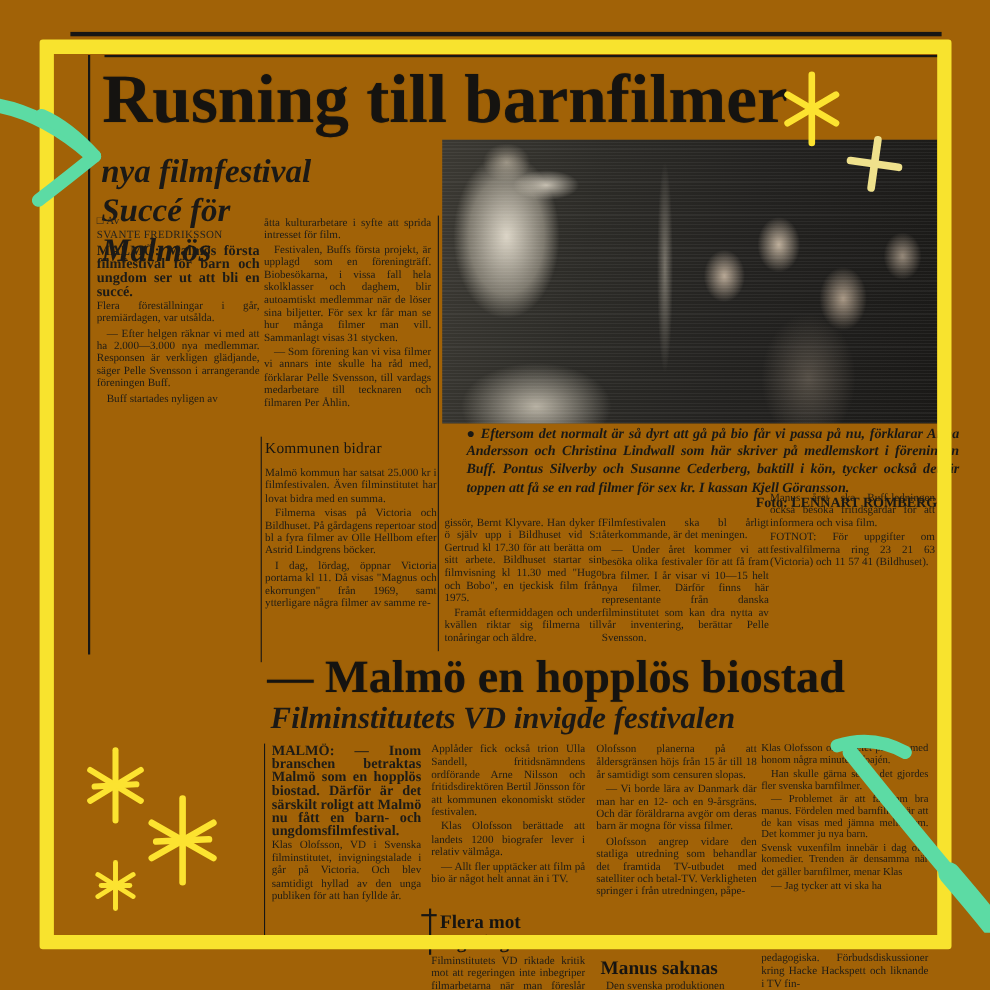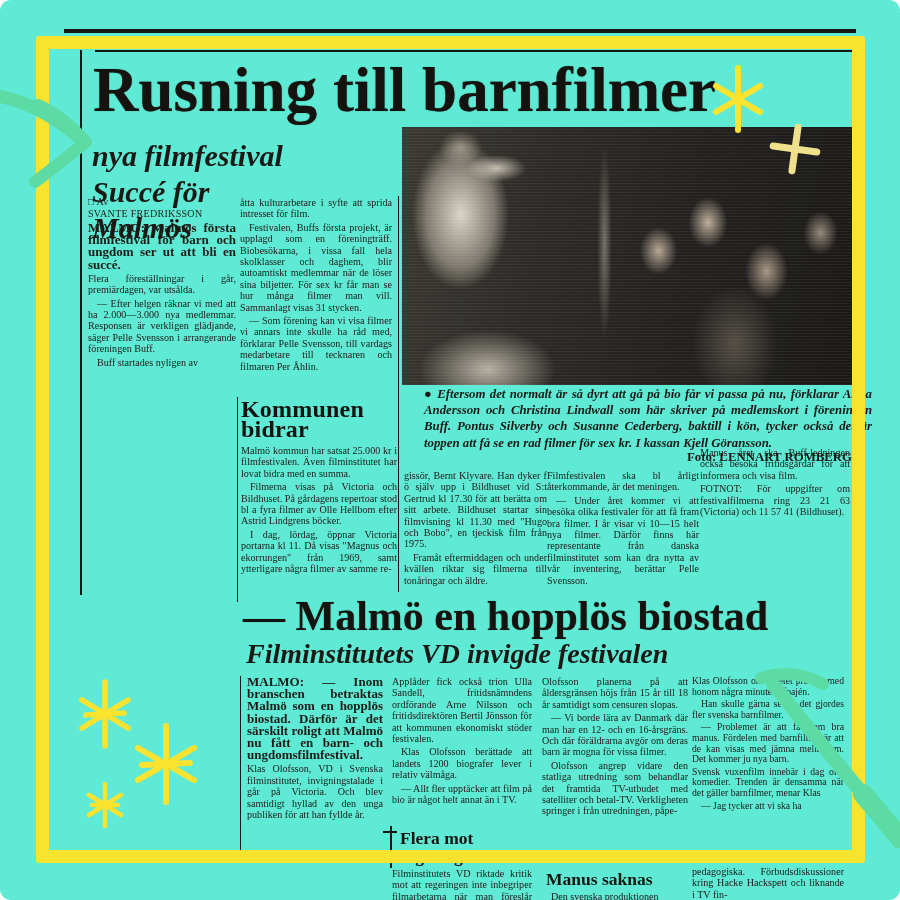--- a/index.html
+++ b/index.html
@@ -4,21 +4,21 @@
 <style>
   html,body{margin:0;padding:0;}
   body{
     width:900px;height:900px;position:relative;overflow:hidden;
     background:#ffffff;
     font-family:"Liberation Serif","DejaVu Serif",serif;
   }
   *{box-sizing:border-box;}
 
   
-  .paper{position:absolute;inset:0;background:#5eead4;z-index:1;border-radius:11px;}
+  .paper{position:absolute;inset:0;background:#a16207;z-index:1;}
   .rule{position:absolute;background:#171614;}
 
   .headline{
     position:absolute;left:93px;top:57px;width:755px;
     font-size:63px;line-height:66px;font-weight:700;color:#151310;
     letter-spacing:0px;white-space:nowrap;
     text-shadow:0 0 1px rgba(20,18,14,.55);
   }
   .subhead1{
     position:absolute;left:92px;top:138px;width:220px;
@@ -54,21 +54,21 @@
   }
 
   .bodycol{
     position:absolute;font-size:10.1px;line-height:11.4px;color:#1d1b17;
     text-align:justify;overflow:hidden;
   }
   .bodycol p{margin:0 0 2px;text-indent:9px;}
   .bodycol p.first{text-indent:0;}
   .lead{font-weight:700;font-size:13px;line-height:12.2px;text-indent:0 !important;}
   .colhead{
-    font-weight:700;font-size:24px;line-height:20px;color:#161411;
+    font-weight:400;font-size:14px;line-height:20px;color:#161411;
     margin:0 0 6px;text-indent:0 !important;letter-spacing:.2px;
   }
   .colhead2{
     position:absolute;font-weight:700;font-size:17.5px;line-height:18px;color:#161411;
   }
 
   .headline2{
     position:absolute;left:243px;top:594px;width:600px;
     font-size:42px;line-height:45px;font-weight:700;color:#151310;white-space:nowrap;
     text-shadow:0 0 1px rgba(20,18,14,.5);
@@ -168,21 +168,21 @@
   <div class="colhead2" style="left:400px;top:829px;width:130px;">
     <div>Flera mot</div>
     <div>regeringen</div>
   </div>
   <div class="bodycol" style="left:392px;top:868px;width:140px;height:34px;">
     <p class="first">Filminstitutets VD riktade kritik mot att regeringen inte inbegriper filmarbetarna när man föreslår mer pengar till</p>
   </div>
 
   <div class="bodycol" style="left:542px;top:676px;width:146px;height:186px;">
     <p class="first">Olofsson planerna på att åldersgränsen höjs från 15 år till 18 år samtidigt som censuren slopas.</p>
-    <p>— Vi borde lära av Danmark där man har en 12- och en 16-årsgräns. Och där föräldrarna avgör om deras barn är mogna för vissa filmer.</p>
+    <p>— Vi borde lära av Danmark där man har en 12- och en 9-årsgräns. Och där föräldrarna avgör om deras barn är mogna för vissa filmer.</p>
     <p>Olofsson angrep vidare den statliga utredning som behandlar det framtida TV-utbudet med satelliter och betal-TV. Verkligheten springer i från utredningen, påpe-</p>
   </div>
 
   <div class="colhead2" style="left:546px;top:870px;width:140px;">Manus saknas</div>
   <div class="bodycol" style="left:542px;top:891px;width:146px;height:10px;">
     <p>Den svenska produktionen</p>
   </div>
 
   <div class="bodycol" style="left:692px;top:676px;width:152px;height:186px;font-size:9.7px;line-height:10.6px;">
     <p class="first">Klas Olofsson om arbetet pratade med honom några minuter i foajén.</p>

